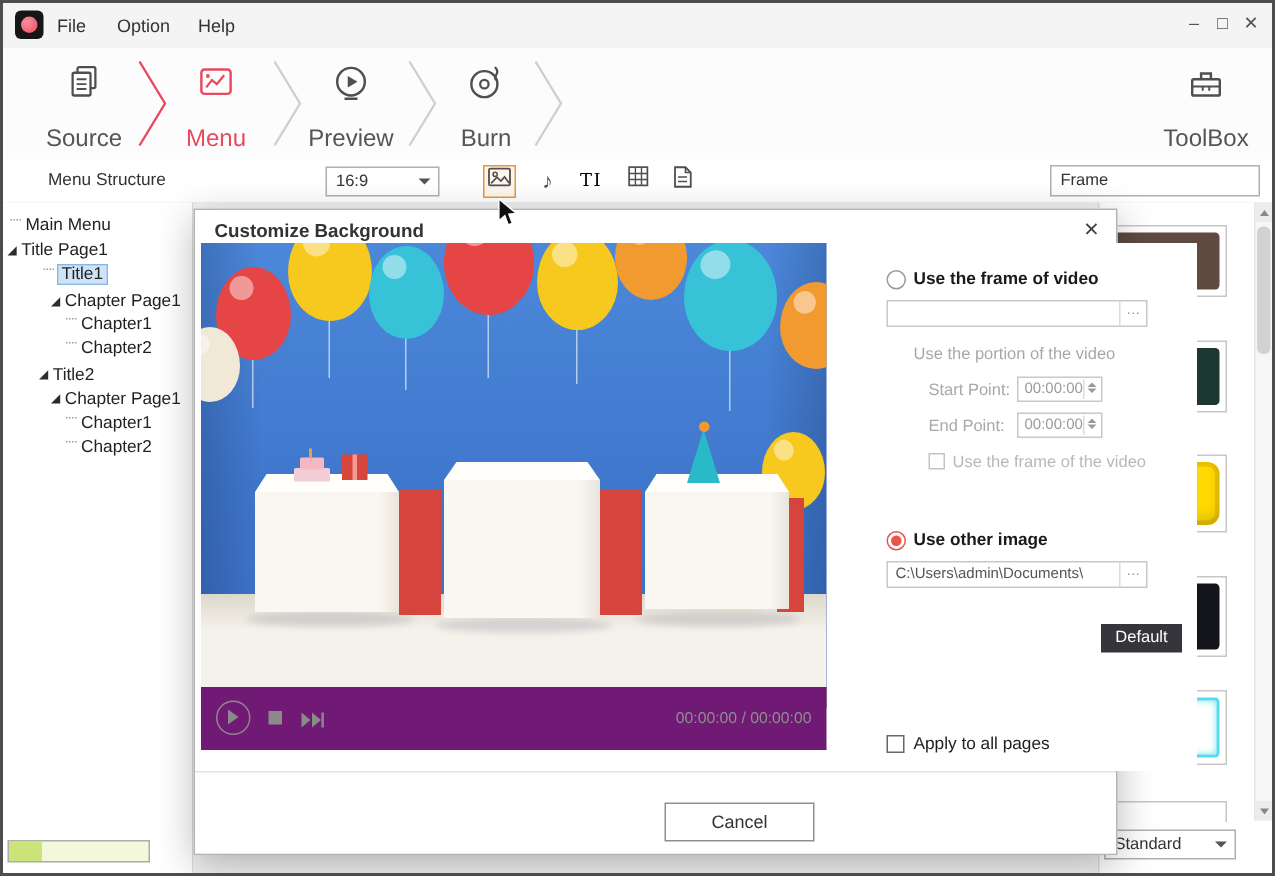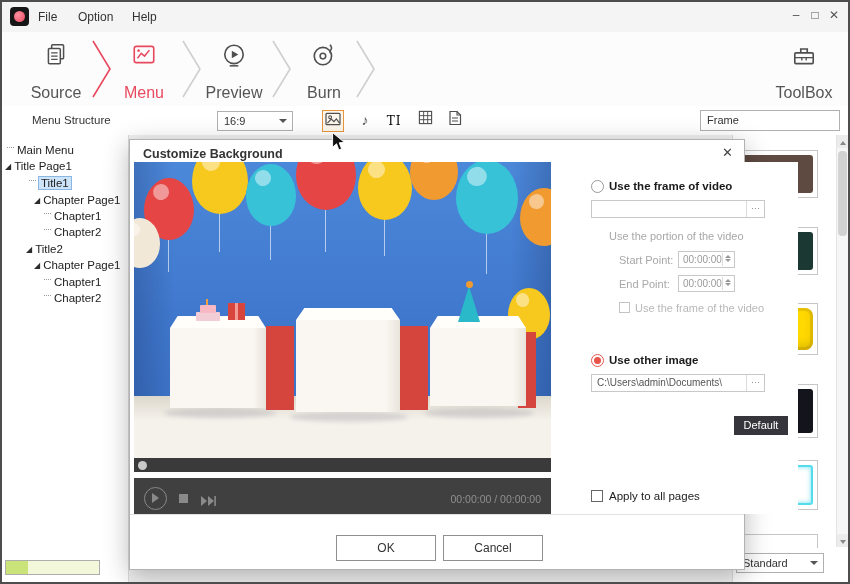--- a/index.html
+++ b/index.html
@@ -71,21 +71,21 @@
   .bl{position:absolute;border-radius:50%/52% 52% 48% 48%;}
   .bl::after{content:'';position:absolute;left:18%;top:10%;width:32%;height:26%;background:rgba(255,255,255,.45);
              border-radius:50%;transform:rotate(-18deg);}
   .str{position:absolute;width:1px;background:rgba(255,255,255,.6);}
   .cshadow{position:absolute;background:rgba(40,40,80,.14);border-radius:50%;height:10px;filter:blur(2px);}
   .redside{position:absolute;background:#d5453e;}
   .cubetop{position:absolute;height:12px;background:#fffefb;-webkit-clip-path:polygon(8% 0,92% 0,100% 100%,0 100%);clip-path:polygon(8% 0,92% 0,100% 100%,0 100%);}
   .cube{position:absolute;background:linear-gradient(90deg,#faf7f2 0 86%,#e9e4db);}
   .scrub{position:absolute;left:0;top:296px;width:417px;height:14px;background:#3a3a3a;cursor:default;}
   .scrubdot{position:absolute;left:4px;top:3px;width:9px;height:9px;border-radius:50%;background:#c9c9c9;cursor:default;}
-  .pcontrols{position:absolute;left:0;top:316px;width:417px;height:42px;background:#404040;}
+  .pcontrols{position:absolute;left:0;top:296px;width:417px;height:42px;background:#701a75;}
   .playbtn{position:absolute;left:10px;top:9px;width:23px;height:23px;border:1.5px solid #8a8a8a;border-radius:50%;box-sizing:border-box;cursor:default;}
   .playbtn::after{content:'';position:absolute;left:7px;top:5px;width:0;height:0;
                   border-top:5px solid transparent;border-bottom:5px solid transparent;border-left:7px solid #8a8a8a;}
   .stopbtn{position:absolute;left:45px;top:16px;width:9px;height:9px;background:#8a8a8a;cursor:default;}
   .skipbtn{position:absolute;left:66px;top:15px;cursor:default;}
   .ptime{position:absolute;right:10px;top:0;line-height:42px;font-size:10.5px;color:#8f8f8f;}
 
   
   .opts{position:absolute;left:421px;top:22px;width:216px;height:352px;background:#fff;margin-left:31px;}
   .radio{position:absolute;width:11px;height:11px;border:1px solid #999;border-radius:50%;background:#fff;box-sizing:content-box;cursor:default;}
@@ -362,21 +362,20 @@
         <span class="tval">C:\Users\admin\Documents\</span>
         <span class="browse">···</span>
       </div>
       <div class="defbtn">Default</div>
 
       <div class="chk dark" style="left:9px;top:328px"></div>
       <div class="graylbl" style="left:27px;top:328px;color:#222;font-size:11.5px">Apply to all pages</div>
     </div>
 
     <div class="mfooter">
-      <div class="mbtn" style="left:206px">OK</div>
       <div class="mbtn" style="left:313px">Cancel</div>
     </div>
   </div>
 
   <svg class="cursor" width="14" height="20" viewBox="0 0 12 17">
     <path d="M0.5 0.5 L0.5 13 L3.9 10 L5.9 15.3 L8.2 14.3 L6.2 9.2 L10.6 8.8 Z" fill="#111" stroke="#fff" stroke-width="0.8"></path>
   </svg>
 
 </div>
 

